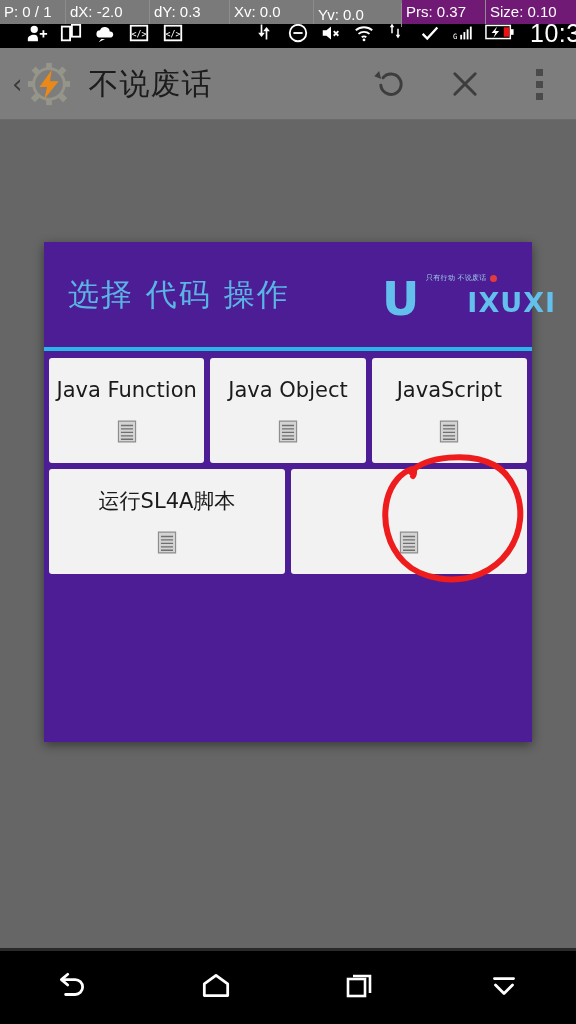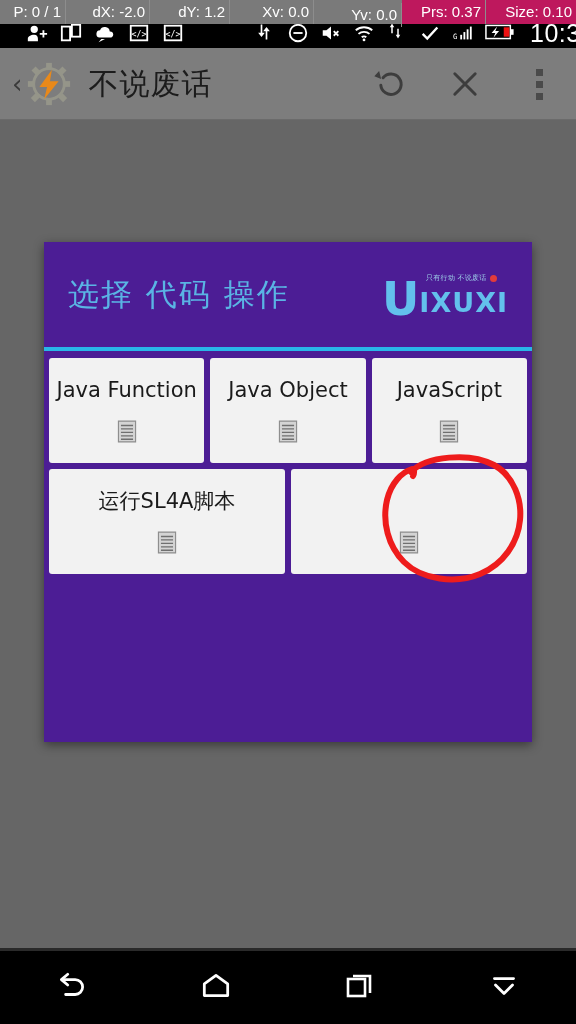--- a/index.html
+++ b/index.html
@@ -44,24 +44,23 @@
   #pointer-overlay{
     position:absolute; left:0; top:0; width:576px; height:24px;
     background:#7a7a7a;
     display:flex; align-items:center;
     font-size:15px; color:#ffffff; white-space:nowrap;
     font-family:"Liberation Sans",sans-serif;
   }
   #pointer-overlay .seg{
     padding:0 4px; line-height:24px; height:24px;
     border-right:1px solid #8d8d8d;
-    text-align:right;
   }
   #pointer-overlay .seg:last-child{ border-right:none; }
-  #pointer-overlay .hl{ background:#be185d; }
+  #pointer-overlay .hl{ background:#701a75; }
   .seg-p   { width:66px; }
   .seg-dx  { width:84px; }
   .seg-dy  { width:80px; }
   .seg-xv  { width:84px; }
   .seg-yv  { width:88px;margin-top:6px; }
   .seg-prs { width:84px; }
   .seg-size{ flex:1; }
 
   
   #title-bar{
@@ -125,20 +124,21 @@
     margin-top:10px;
   }
   .brand-u{
     font-size:46px; line-height:.8; color:#63c0ec; font-weight:bold;
     font-family:"DejaVu Sans",sans-serif;
   }
   .brand-rest{
     font-size:27px; line-height:1; color:#63c0ec; font-weight:bold;
     letter-spacing:1px; font-family:"DejaVu Sans",sans-serif;
     padding-bottom:2px;
+    margin-left:48px;
   }
   .dlg-rule{ height:4px; background:#29b6e8; }
 
   .grid{ padding:4px 2px 0 2px; }
   .grid-row{ display:flex; }
   .tile{
     flex:1 1 0; margin:3px; height:105px;
     background:#f2f2f2; border-radius:3px;
     display:flex; flex-direction:column;
     align-items:center; justify-content:flex-start;
@@ -263,21 +263,21 @@
             <path fill="#fff" d="M13 4l-6 7h4l-2 5 6-7h-4z"></path>
           </svg>
       </span>
       <span class="clock">10:30</span>
     </div>
   </div>
 
   <div id="pointer-overlay">
     <span class="seg seg-p">P: 0 / 1</span>
     <span class="seg seg-dx">dX: -2.0</span>
-    <span class="seg seg-dy">dY: 1.2</span>
+    <span class="seg seg-dy">dY: 0.3</span>
     <span class="seg seg-xv">Xv: 0.0</span>
     <span class="seg seg-yv">Yv: 0.0</span>
     <span class="seg seg-prs hl">Prs: 0.37</span>
     <span class="seg seg-size hl">Size: 0.10</span>
   </div>
 </div>
 
 <div id="title-bar">
   <span class="back-chevron">‹</span>
 

